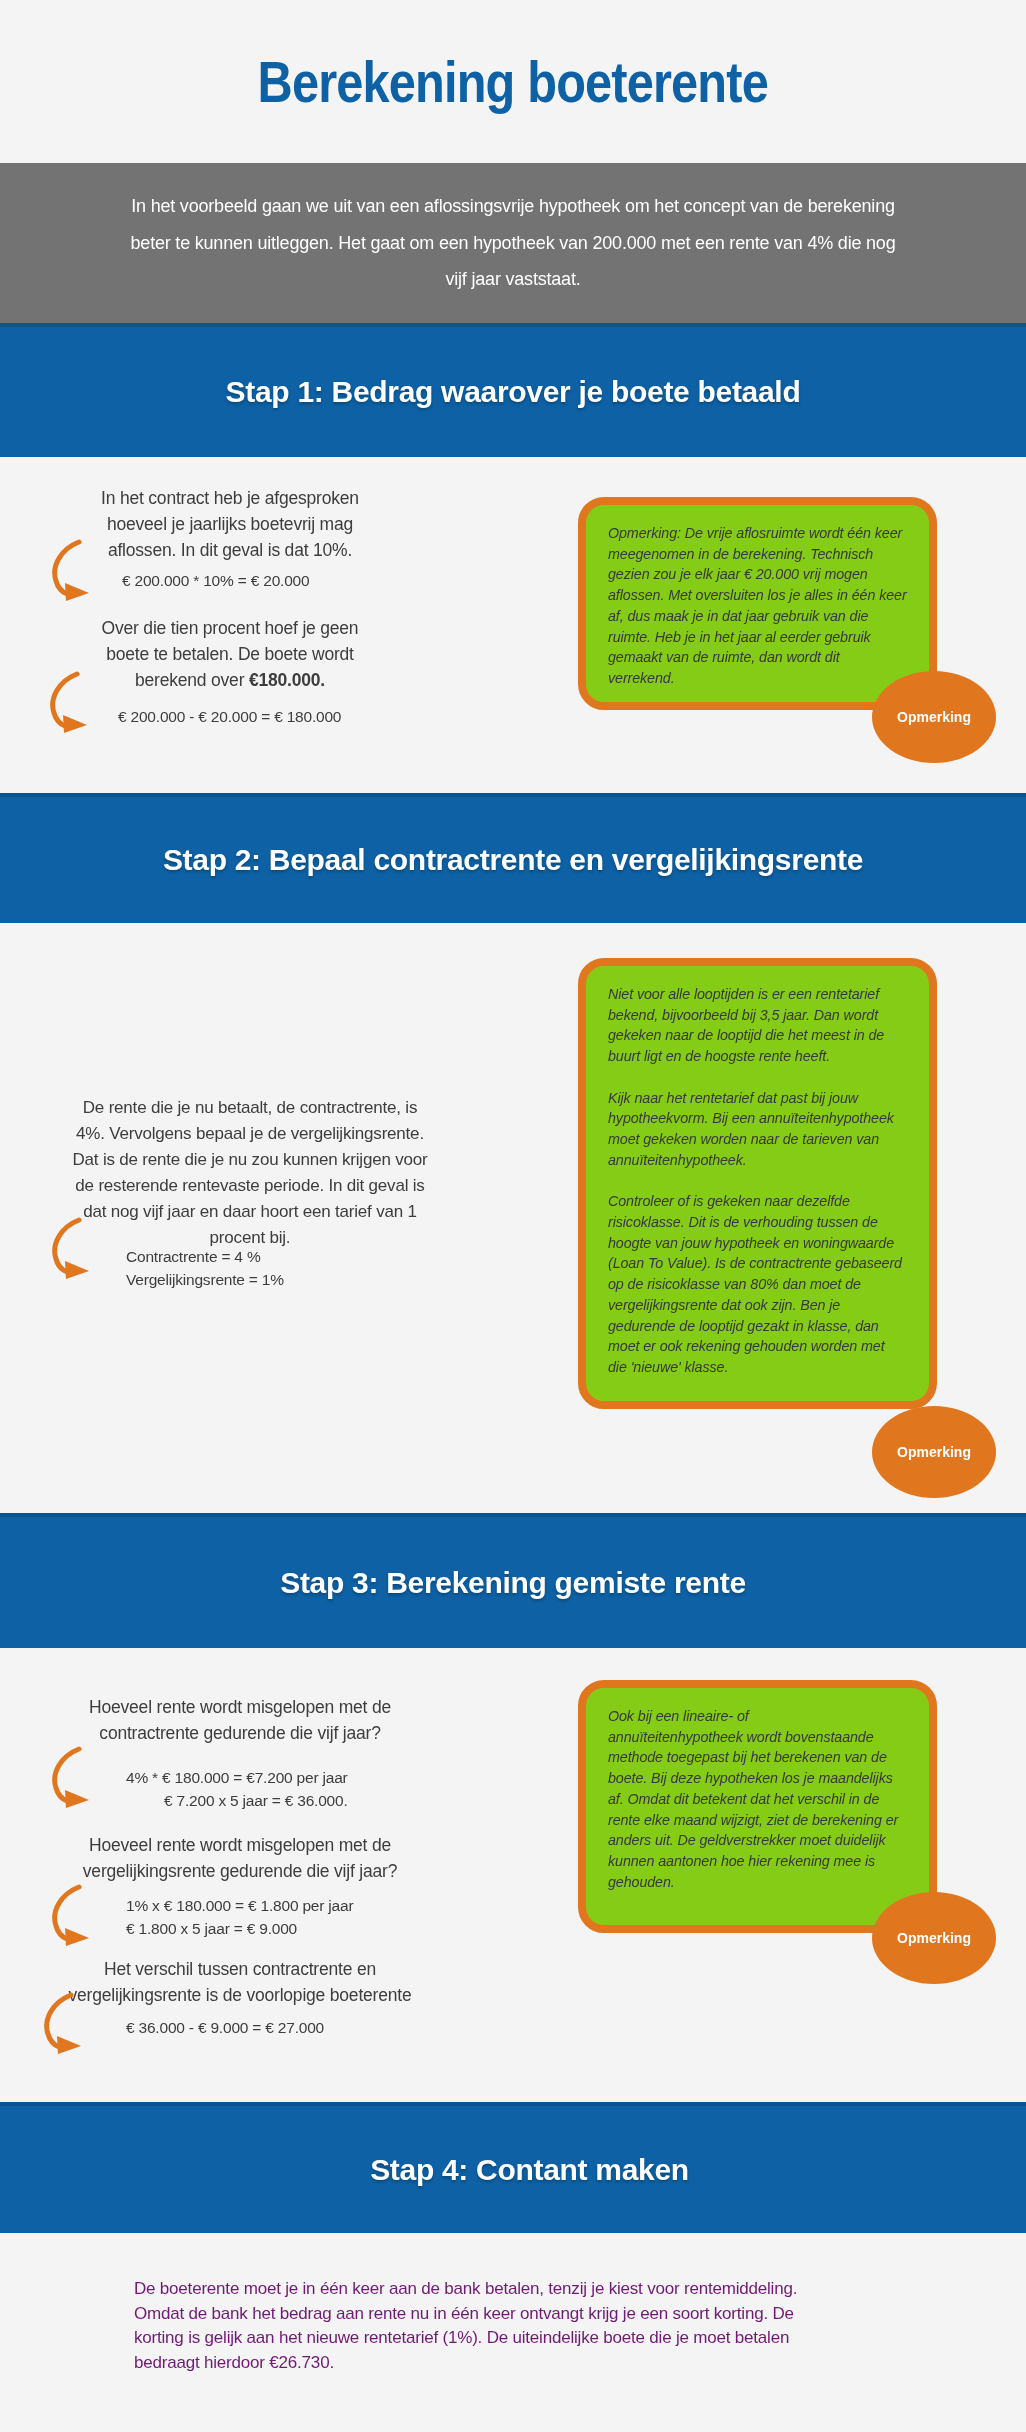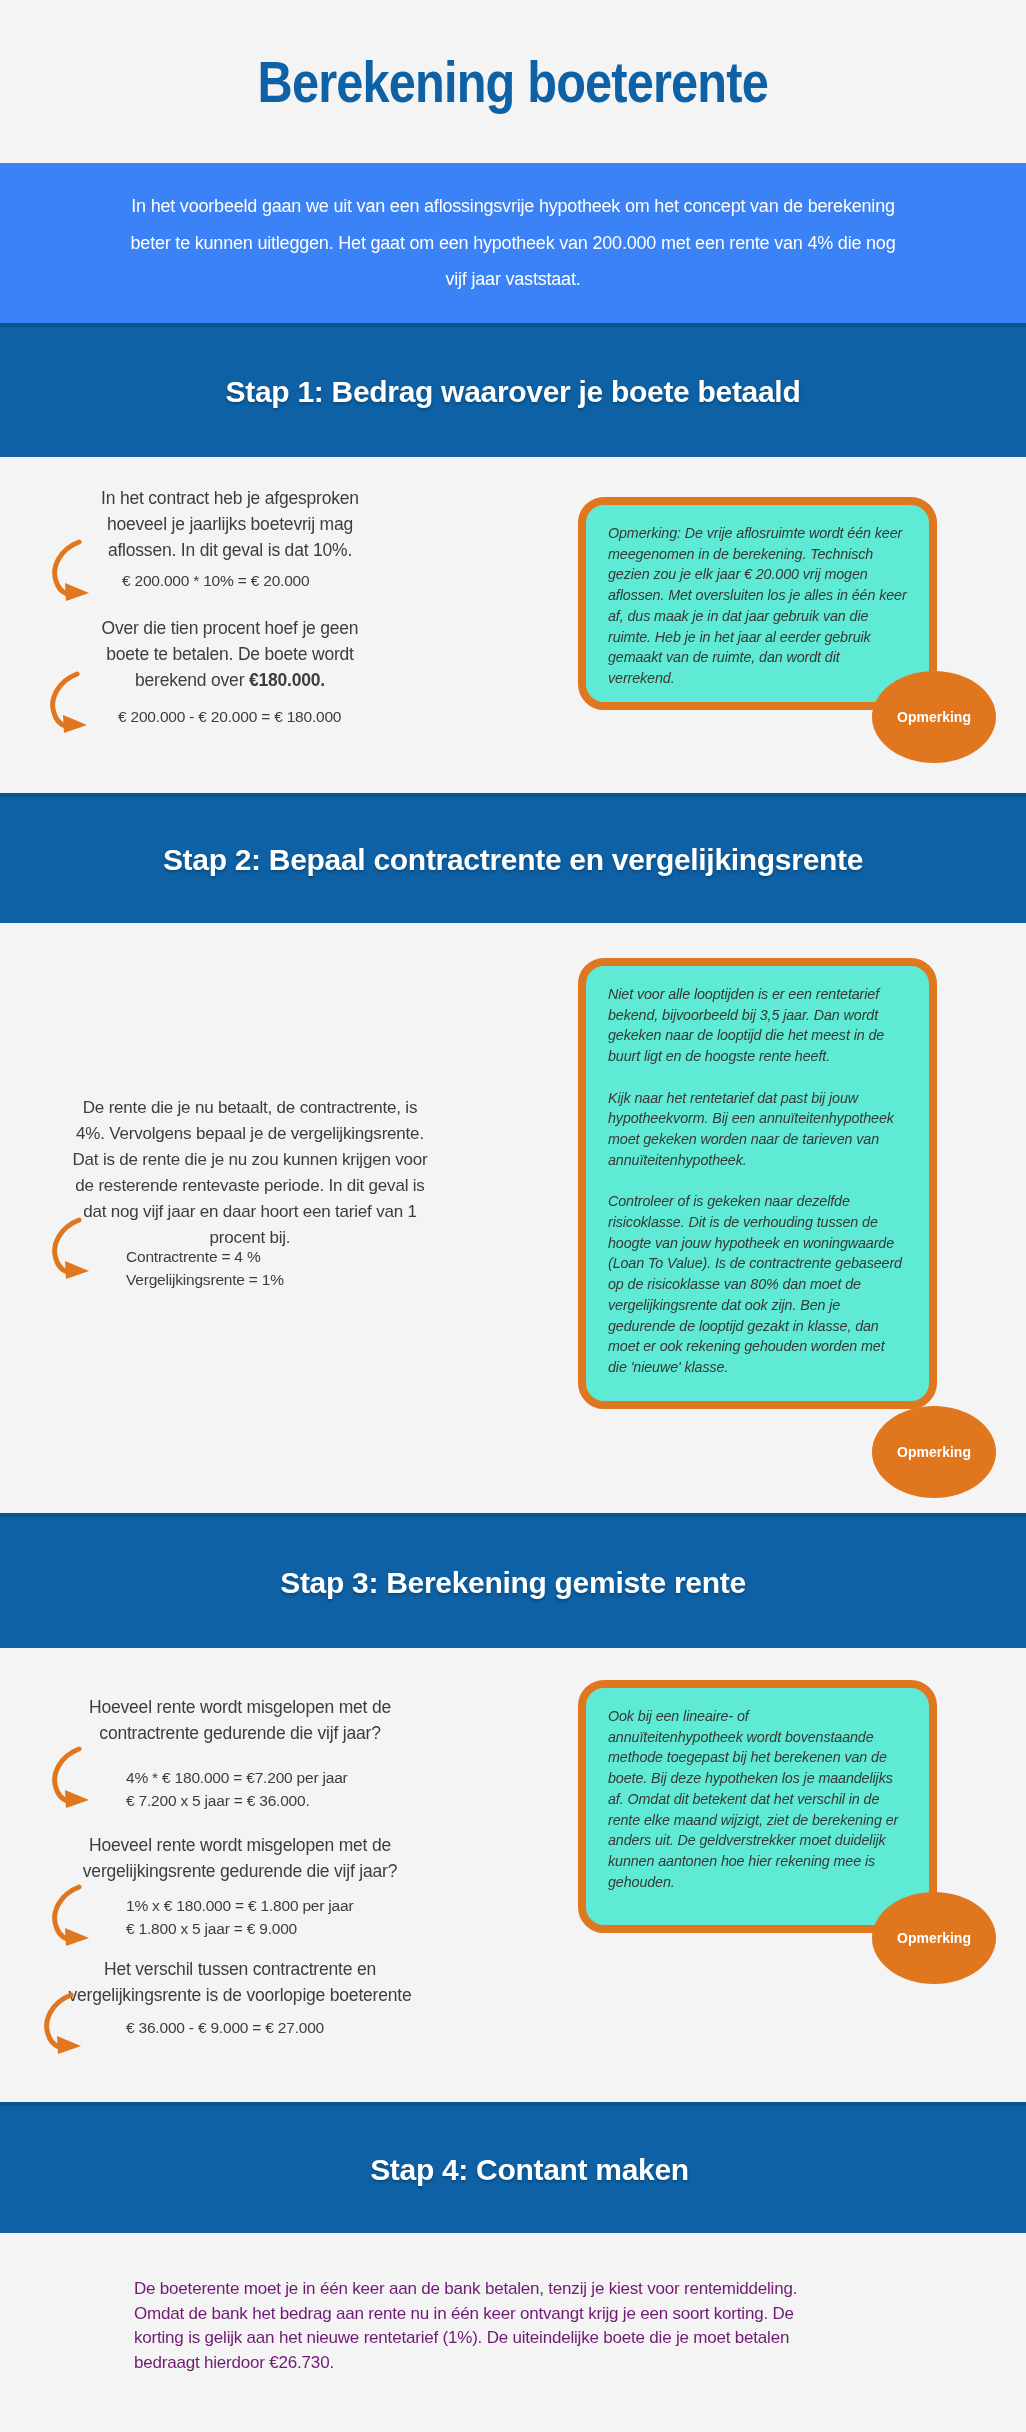--- a/index.html
+++ b/index.html
@@ -13,21 +13,21 @@
   
   .header{height:163px;display:flex;align-items:center;justify-content:center;}
   .main-title{
     margin:0;font-size:58px;font-weight:bold;color:#0d61a4;
     letter-spacing:-1px;transform:scaleX(0.84);transform-origin:center;
     white-space:nowrap;
   }
 
   
   .intro{
-    height:160px;background:#3b82f6;display:flex;align-items:center;justify-content:center;
+    height:160px;background:#737373;display:flex;align-items:center;justify-content:center;
   }
   .intro-text{
     color:#ffffff;font-size:18px;line-height:2.05;text-align:center;
     white-space:pre-line;max-width:920px;letter-spacing:-0.2px;
   }
 
   
   .banner{
     background:#0d61a4;border-top:4px solid #07568f;
     display:flex;align-items:center;justify-content:center;
@@ -48,21 +48,21 @@
   }
   .formula{
     position:absolute;text-align:left;white-space:pre-line;
     font-size:15.5px;line-height:23px;color:#3d3d3d;letter-spacing:-0.2px;
   }
   .arrow{position:absolute;width:46px;height:64px;}
 
   
   .note-box{
     position:absolute;left:578px;width:359px;box-sizing:border-box;
-    border:8px solid #e0771f;border-radius:26px;background:#5eead4;
+    border:8px solid #e0771f;border-radius:26px;background:#84cc16;
     padding:18px 22px;
   }
   .note-text{
     font-style:italic;font-size:14.3px;line-height:1.45;color:#383838;
     white-space:pre-line;letter-spacing:-0.1px;
   }
   .badge{
     position:absolute;left:872px;width:124px;height:92px;background:#e0771f;
     border-radius:50%;display:flex;align-items:center;justify-content:center;
   }
@@ -159,21 +159,21 @@
   <h2>Stap 3: Berekening gemiste rente</h2>
 </div>
 
 <div class="section sec-3">
   <div class="para" style="left:60px;top:46px;width:360px;">Hoeveel rente wordt misgelopen met de
 contractrente gedurende die vijf jaar?</div>
   <svg class="arrow" style="left:48px;top:98px;" viewBox="0 0 46 64">
     <path d="M31 3 C 13 10, 3 27, 8 42 C 10 49, 14 53, 19 55" fill="none" stroke="#e0771f" stroke-width="5" stroke-linecap="round"></path>
     <polygon points="17,44 41,54 18,62" fill="#e0771f"></polygon>
   </svg>
-  <div class="formula" style="left:126px;top:118px;">4% * € 180.000 = €7.200 per jaar
+  <div class="formula" style="left:126px;top:118px;text-align:right;">4% * € 180.000 = €7.200 per jaar
 € 7.200 x 5 jaar = € 36.000.</div>
 
   <div class="para" style="left:55px;top:184px;width:370px;">Hoeveel rente wordt misgelopen met de
 vergelijkingsrente gedurende die vijf jaar?</div>
   <svg class="arrow" style="left:48px;top:236px;" viewBox="0 0 46 64">
     <path d="M31 3 C 13 10, 3 27, 8 42 C 10 49, 14 53, 19 55" fill="none" stroke="#e0771f" stroke-width="5" stroke-linecap="round"></path>
     <polygon points="17,44 41,54 18,62" fill="#e0771f"></polygon>
   </svg>
   <div class="formula" style="left:126px;top:246px;">1% x € 180.000 = € 1.800 per jaar
 € 1.800 x 5 jaar = € 9.000</div>

